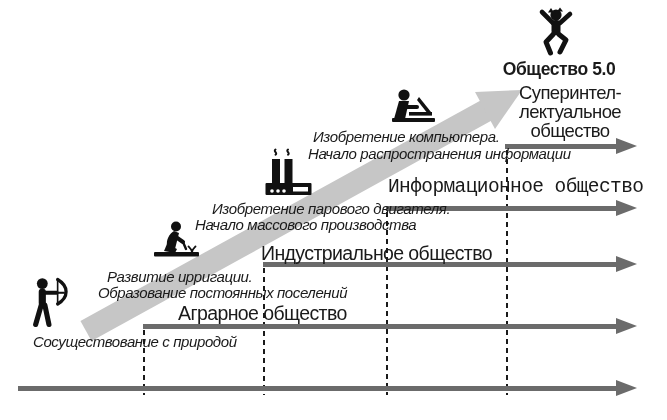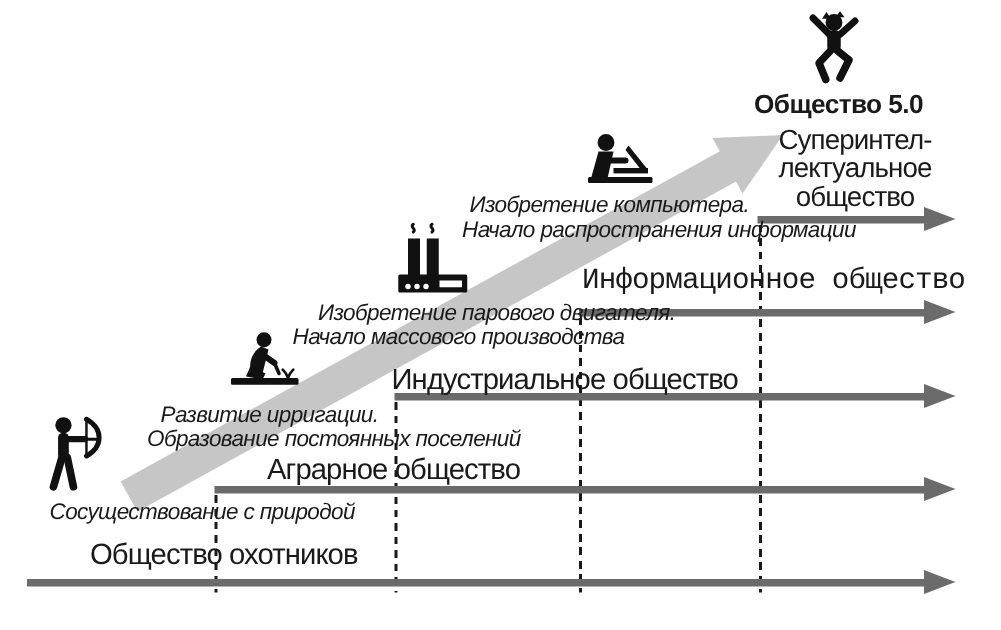--- a/index.html
+++ b/index.html
@@ -53,21 +53,20 @@
   </div>
   <div class="sarrow" style="left:386px;top:200px;width:251px;">
     <div class="bar"></div>
     <div class="head"></div>
   </div>
   <div class="sarrow" style="left:505px;top:138px;width:132px;">
     <div class="bar"></div>
     <div class="head"></div>
   </div>
 
-  <div class="slabel" style="left:60px;top:359px;">Общество охотников</div>
   <div class="slabel" style="left:178px;top:302px;">Аграрное общество</div>
   <div class="slabel" style="left:261px;top:242px;">Индустриальное общество</div>
   <div class="slabel" style="left:388px;top:176px;font-family:Liberation Mono, monospace;">Информационное общество</div>
 
   <div class="superblock">
     <div>Суперинтел-</div>
     <div>лектуальное</div>
     <div>общество</div>
   </div>
   <div class="soc50">Общество 5.0</div>

